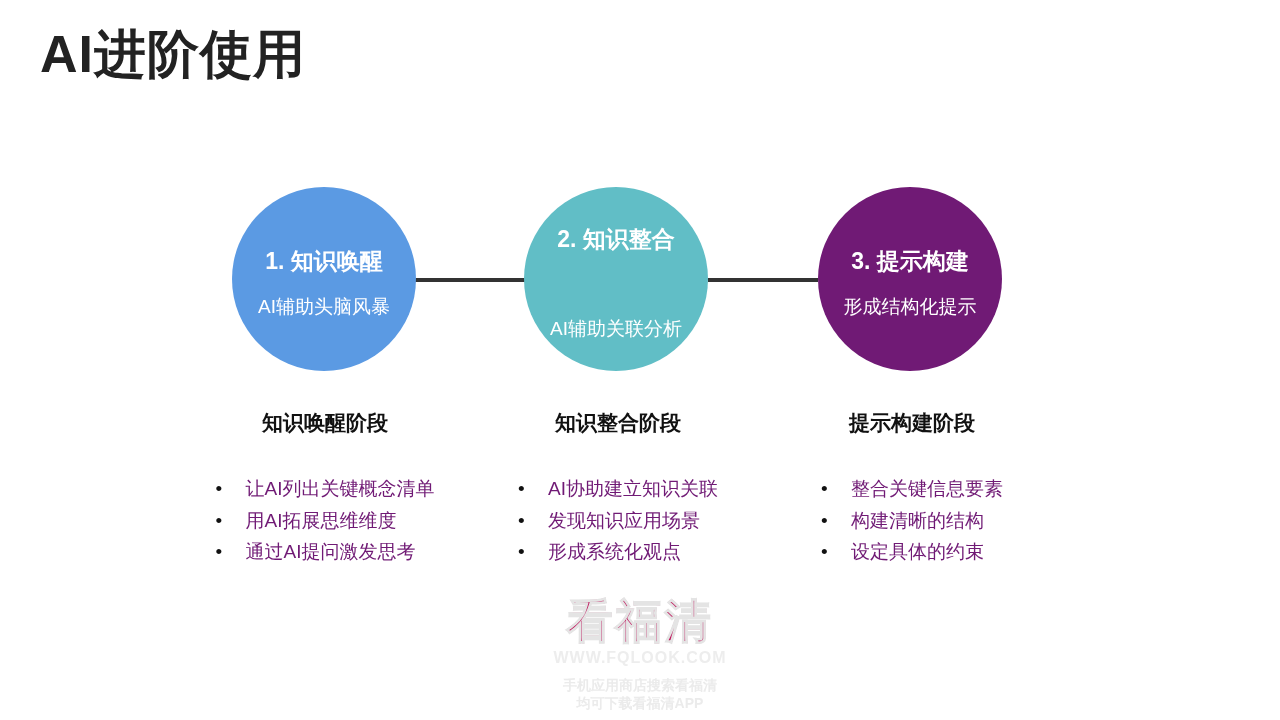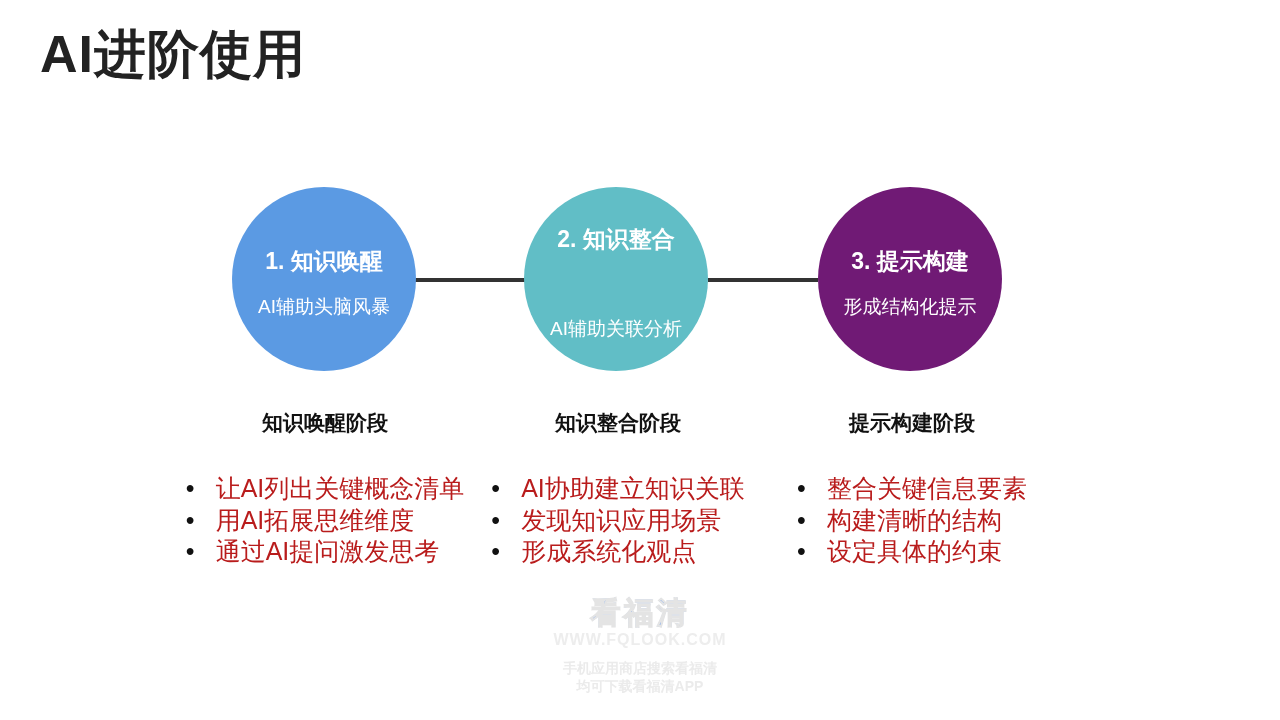--- a/index.html
+++ b/index.html
@@ -42,33 +42,33 @@
   .stage-column.pos-0 { left: 180px; }
   .stage-column.pos-1 { left: 473px; }
   .stage-column.pos-2 { left: 767px; }
   .section-heading {
     font-size: 21px; font-weight: 700; color: #111111; line-height: 1.2;
   }
   .bullet-list {
     display: inline-block; text-align: left; list-style: none; margin-top: 38px;
   }
   .bullet-list li {
-    font-size: 25px; color: #b91c1c; line-height: 31.5px; white-space: nowrap;
+    font-size: 19px; color: #701a75; line-height: 31.5px; white-space: nowrap;
   }
   .bullet-list li::before {
     content: "\2022"; display: inline-block; width: 30px; color: #111111;
   }
   
   .watermark {
     position: absolute; left: 440px; top: 596px; width: 400px;
     text-align: center; pointer-events: none;
   }
   .wm-brand {
-    font-size: 30px; font-weight: 700; letter-spacing: 3px;
-    color: #3b82f6; -webkit-text-stroke: 1.2px #e4e4e4; line-height: 1.1;
+    font-size: 46px; font-weight: 700; letter-spacing: 3px;
+    color: #be185d; -webkit-text-stroke: 1.2px #e4e4e4; line-height: 1.1;
   }
   .wm-site {
     font-size: 16px; font-weight: 700; letter-spacing: 1px;
     color: #ededed; margin-top: 2px; line-height: 1.1;
   }
   .wm-note {
     font-size: 14px; font-weight: 700; color: #ebebeb; line-height: 18px;
   }
   .wm-note.first { margin-top: 10px; }
 </style>

